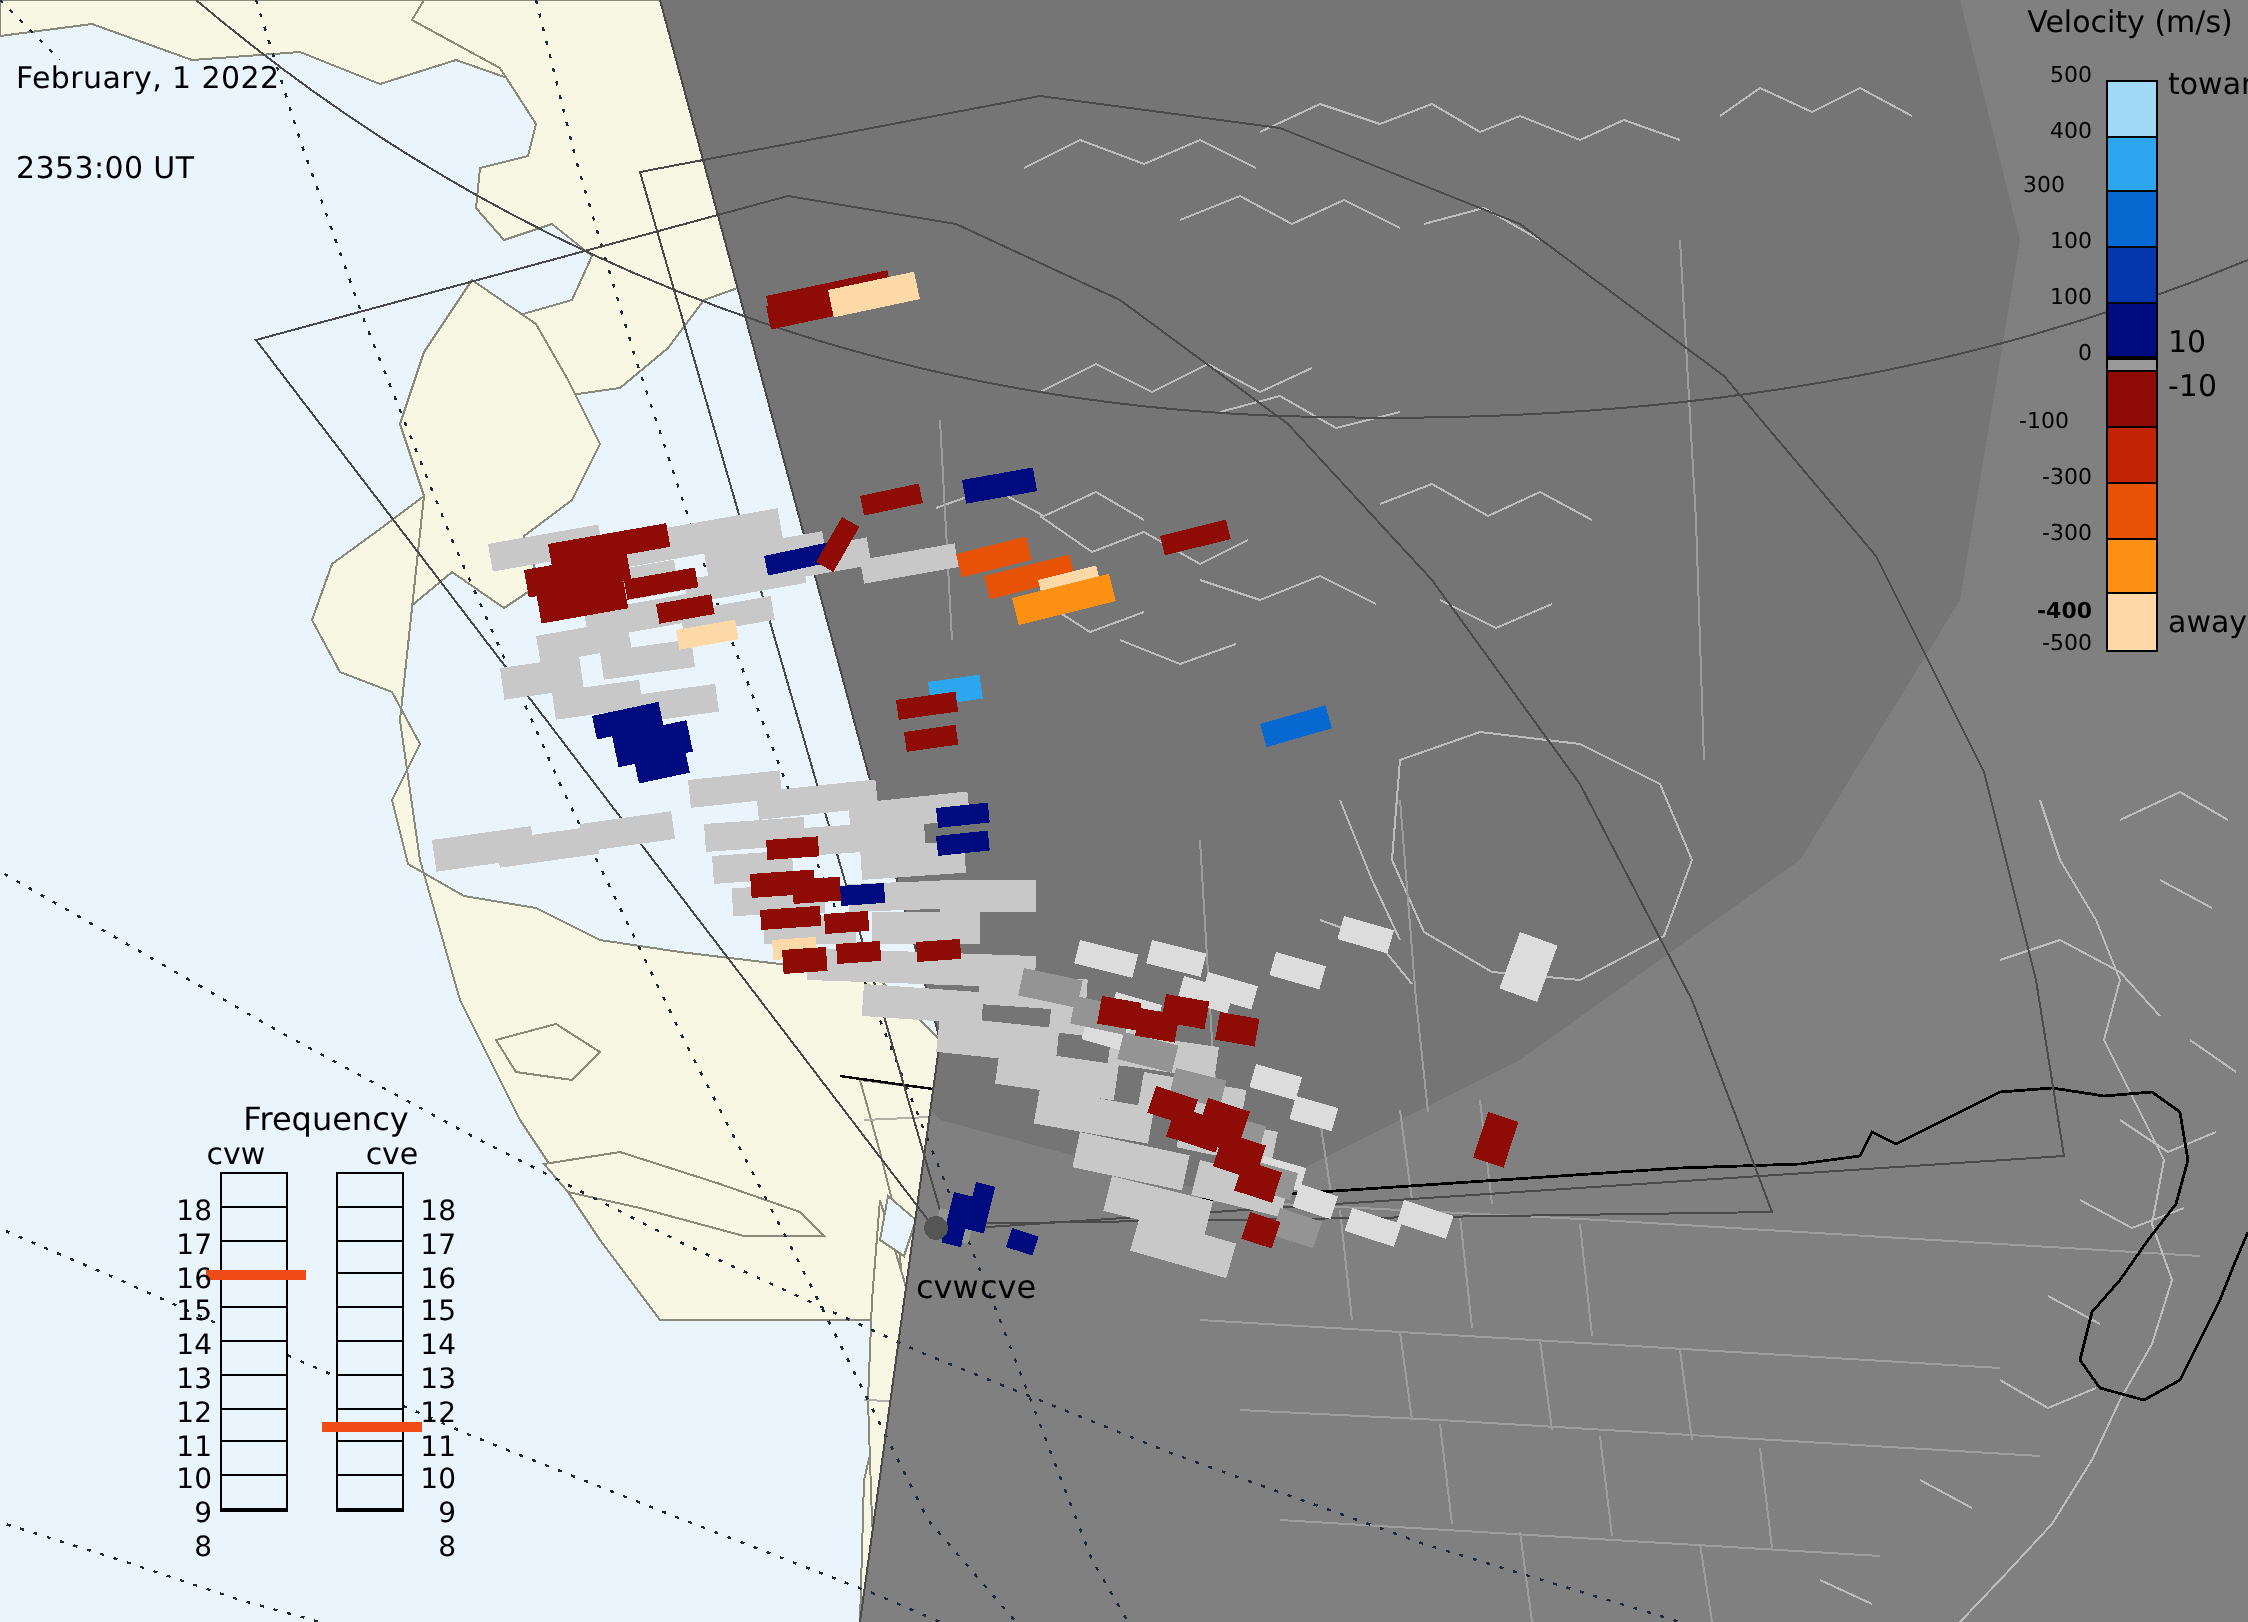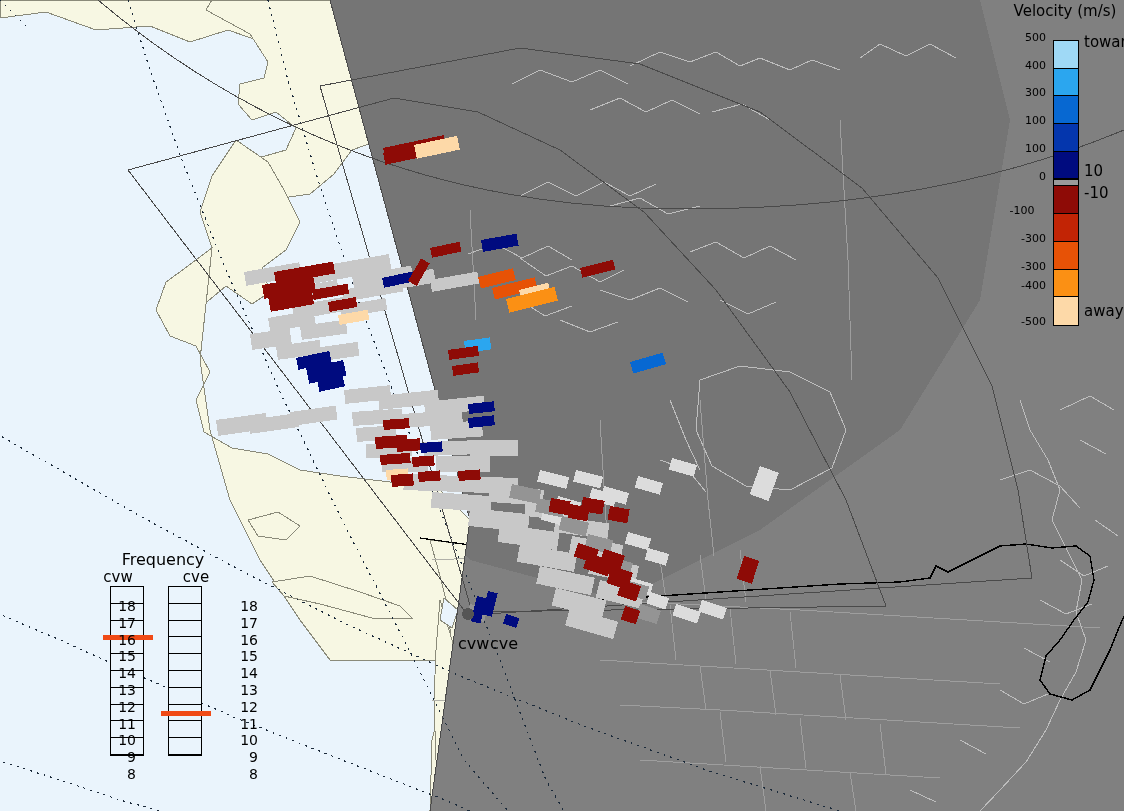--- a/index.html
+++ b/index.html
@@ -34,21 +34,21 @@
   #freq{position:absolute;left:88px;top:548px;width:150px;height:235px;}
   #freq-title{position:absolute;left:0;top:2px;width:150px;text-align:center;
               color:#000;font-size:16px;}
   .fq-col{position:absolute;top:20px;width:60px;}
   .fq-name{text-align:center;color:#000;font-size:15px;height:18px;}
   .fq-box{position:relative;width:34px;height:170px;border:1px solid #000;
           background:#eaf4fc;box-sizing:border-box;}
   .fq-box .cell{height:17px;border-bottom:1px solid #000;box-sizing:border-box;}
   .fq-box .cell:last-child{border-bottom:none;}
   .fq-mark{position:absolute;height:5px;background:#f04a16;}
-  .fq-lab{position:absolute;color:#000;font-size:14px;width:22px;text-align:right;margin-left:30px;}
+  .fq-lab{position:absolute;color:#000;font-size:14px;width:22px;text-align:right;}
 
   
   .site-lab{position:absolute;color:#000;font-size:16px;white-space:nowrap;}
 </style>
 </head>
 <body>
 
 <div id="app">
 
   <div id="map">
@@ -341,47 +341,51 @@
           <rect x="744" y="556" width="16" height="24" fill="#8e0b06" transform="rotate(18 744 556)"></rect>
           <rect x="506" y="614" width="14" height="10" fill="#000b7f" transform="rotate(18 506 614)"></rect>
           <rect x="477" y="596" width="10" height="26" fill="#000b7f" transform="rotate(14 477 596)"></rect>
           <rect x="488" y="591" width="10" height="24" fill="#000b7f" transform="rotate(14 488 591)"></rect>
         </g>
 
     <circle cx="468" cy="614" r="6" fill="#555555"></circle>
   </svg>
   </div>
 
+  <div id="title">
+    <div>February, 1 2022</div>
+    <div>2353:00 UT</div>
+  </div>
 
   <div id="cbar">
     <div id="cbar-title">Velocity (m/s)</div>
     <div id="cbar-strip">
         <div class="cb-seg" style="height: 27.7px; background: rgb(159, 217, 246);"></div>
         <div class="cb-seg" style="height: 27.7px; background: rgb(43, 166, 239);"></div>
         <div class="cb-seg" style="height: 27.7px; background: rgb(7, 104, 210);"></div>
         <div class="cb-seg" style="height: 27.7px; background: rgb(4, 54, 173);"></div>
         <div class="cb-seg" style="height: 27.7px; background: rgb(0, 11, 127);"></div>
         <div class="cb-gap" style="height: 7px; background: rgb(154, 154, 154);"></div>
         <div class="cb-seg" style="height: 27.7px; background: rgb(142, 11, 6);"></div>
         <div class="cb-seg" style="height: 27.7px; background: rgb(194, 36, 5);"></div>
         <div class="cb-seg" style="height: 27.7px; background: rgb(231, 82, 6);"></div>
         <div class="cb-seg" style="height: 27.7px; background: rgb(251, 144, 20);"></div>
         <div class="cb-seg" style="height: 27.7px; background: rgb(253, 217, 168);"></div>
       </div>
     <div id="cbar-ticks">
         <div class="cb-tick" style="top: 29px;">500</div>
         <div class="cb-tick" style="top: 56.7px;">400</div>
-        <div class="cb-tick" style="top: 84.4px;">300</div>
+        <div class="cb-tick" style="top: 84.4px; text-align: center;">300</div>
         <div class="cb-tick" style="top: 112.1px;">100</div>
         <div class="cb-tick" style="top: 139.8px;">100</div>
         <div class="cb-tick" style="top: 167.5px;">0</div>
         <div class="cb-tick" style="top: 202.2px; text-align: center;">-100</div>
         <div class="cb-tick" style="top: 229.9px;">-300</div>
         <div class="cb-tick" style="top: 257.6px;">-300</div>
-        <div class="cb-tick" style="top: 277px;">-400</div>
+        <div class="cb-tick" style="top: 297px; font-weight: bold;">-400</div>
         <div class="cb-tick" style="top: 313px;">-500</div>
       </div>
     <div class="cb-side" style="top:31px;">toward</div>
     <div class="cb-side" style="top:160px;">10</div>
     <div class="cb-side" style="top:182px;">-10</div>
     <div class="cb-side" style="top:300px;">away</div>
   </div>
 
   <div id="freq">
     <div id="freq-title">Frequency</div>

